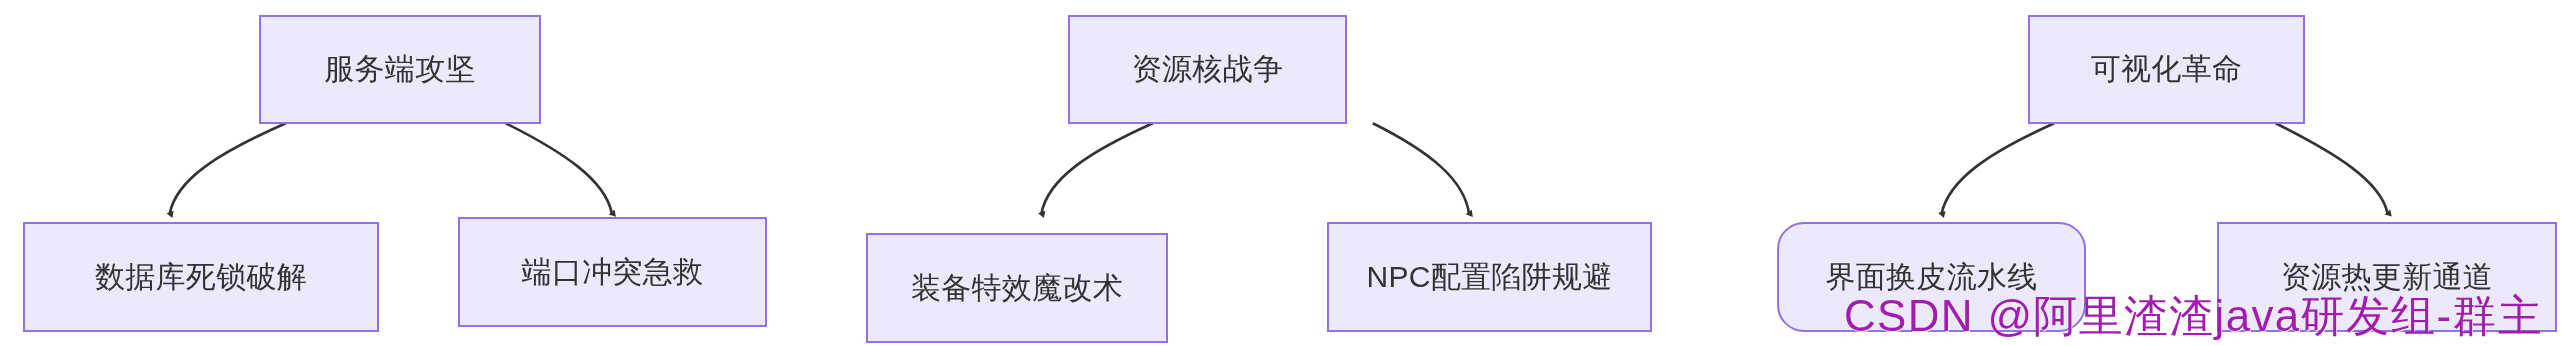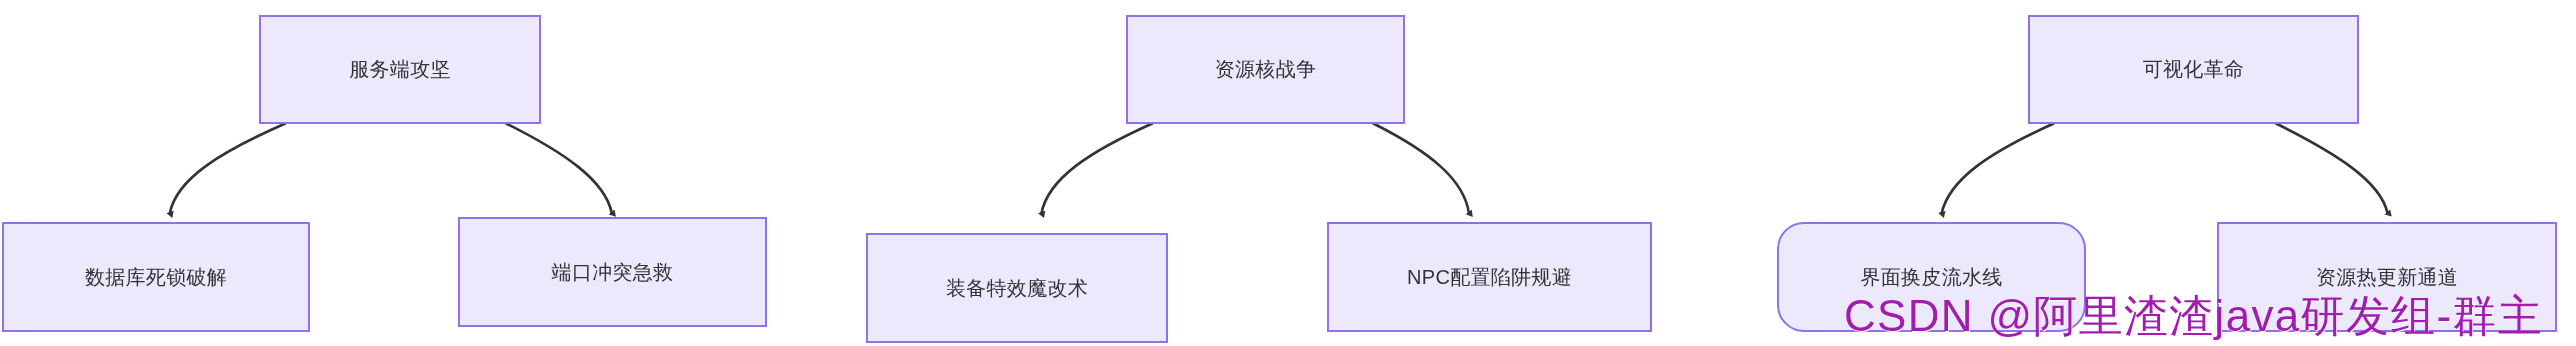--- a/index.html
+++ b/index.html
@@ -17,21 +17,21 @@
     pointer-events:none;
   }
 
   .node{
     position:absolute;
     box-sizing:border-box;
     display:flex;align-items:center;justify-content:center;
     background:#ece9fc;
     border:2px solid #9370e8;
     color:#333333;
-    font-size:20px;
+    font-size:30px;
     line-height:1.2;
     letter-spacing:0.3px;
     white-space:nowrap;
   }
   .node span{pointer-events:none;}
 
   
   #watermark{
     position:absolute;
     left:1844px;top:287px;
@@ -63,41 +63,41 @@
     <path d="M 2070,186 C 2158,230 2208,272 2215,322" fill="none" stroke="#333333" stroke-width="4" marker-end="url(#arrowhead)"></path>
 
     <path d="M 3098,186 C 3000,230 2940,270 2928,322" fill="none" stroke="#333333" stroke-width="4" marker-end="url(#arrowhead)"></path>
     <path d="M 3432,186 C 3520,230 3590,272 3601,322" fill="none" stroke="#333333" stroke-width="4" marker-end="url(#arrowhead)"></path>
   </svg>
 
   <div class="node" style="left:259px;top:14.6px;width:282px;height:109px;">
     <span>服务端攻坚</span>
   </div>
 
-  <div class="node" style="left:2px;top:222px;width:308px;height:110px;">
+  <div class="node" style="left:23px;top:222px;width:356px;height:110px;">
     <span>数据库死锁破解</span>
   </div>
 
   <div class="node" style="left:458px;top:217px;width:309px;height:110px;">
     <span>端口冲突急救</span>
   </div>
 
-  <div class="node" style="left:1126px;top:14.6px;width:279px;height:109px;">
+  <div class="node" style="left:1068px;top:14.6px;width:279px;height:109px;">
     <span>资源核战争</span>
   </div>
 
   <div class="node" style="left:866px;top:233px;width:302px;height:110px;">
     <span>装备特效魔改术</span>
   </div>
 
   <div class="node" style="left:1307px;top:222px;width:325px;height:110px;margin-left:20px;">
     <span>NPC配置陷阱规避</span>
   </div>
 
-  <div class="node" style="left:2028px;top:14.6px;width:331px;height:109px;">
+  <div class="node" style="left:2028px;top:14.6px;width:277px;height:109px;">
     <span>可视化革命</span>
   </div>
 
   <div class="node" style="left:1777px;top:222px;width:309px;height:110px;border-radius:27px;">
     <span>界面换皮流水线</span>
   </div>
 
   <div class="node" style="left:2217px;top:222px;width:340px;height:110px;">
     <span>资源热更新通道</span>
   </div>

